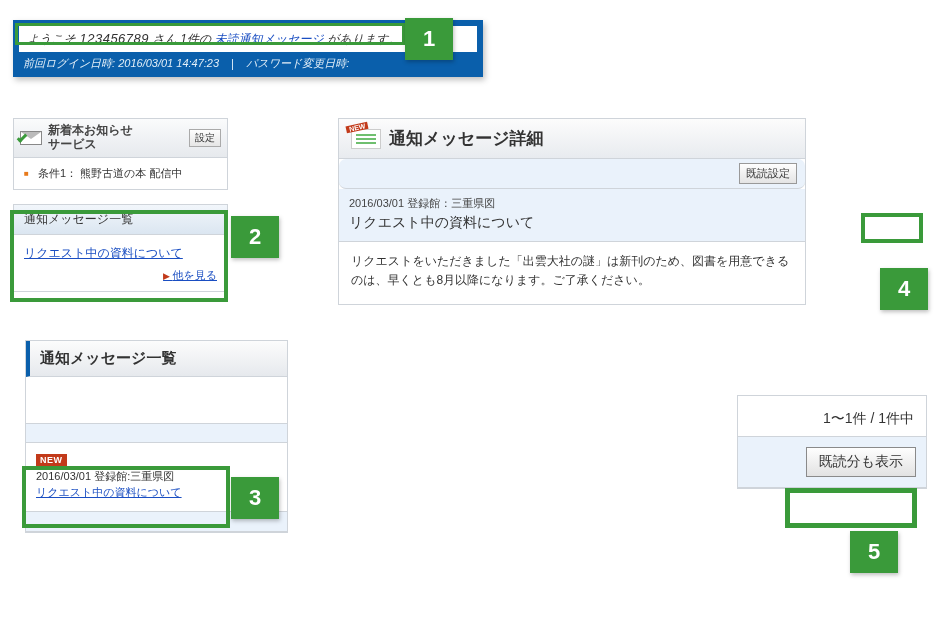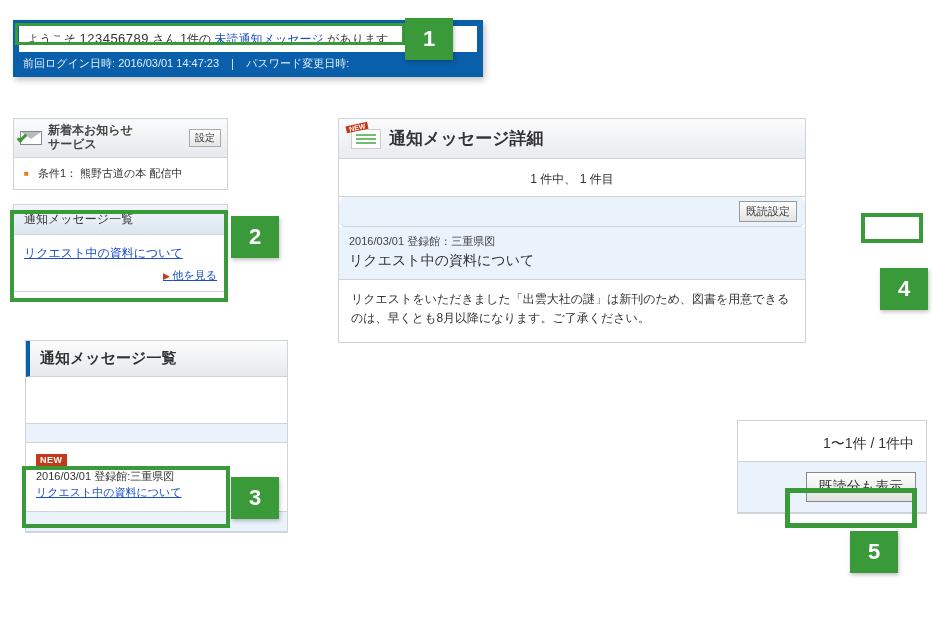--- a/index.html
+++ b/index.html
@@ -17,20 +17,21 @@
   a { color: #1a4ec2; text-decoration: underline; cursor: pointer; }
 
   
   .hdr-wrap {
     position: absolute;
     left: 13px; top: 20px;
     width: 470px;
     background: #0a5fab;
     padding: 0;
     box-shadow: 2px 3px 6px rgba(0,0,0,0.25);
+    font-style: italic;
   }
   .hdr-line1 {
     background: #fff;
     margin: 6px 6px 0 6px;
     padding: 4px 8px;
     font-size: 12px;
     color: #333;
     height: 26px;
     line-height: 18px;
     overflow: hidden;
@@ -260,21 +261,21 @@
     font-size:12px;
     line-height:1.6;
   }
   .btn4-highlight{
     position:absolute; border:4px solid #3a9a3a; pointer-events:none;
   }
 
   
   .pager{
     position:absolute;
-    left:737px; top:420px;
+    left:737px; top:395px;
     width:190px;
     border:1px solid #cfd4da;
     background:#fff;
   }
   .pager .pcount{
     text-align:right;
     font-size:14px;
     padding:14px 12px 8px 0;
     border-bottom:1px solid #cfd4da;
   }
@@ -360,21 +361,20 @@
   <div class="tail"></div>
 </div>
 <div class="item-highlight"></div>
 <div class="callout" style="left:231px; top:477px;">3</div>
 
 <div class="detail">
   <div class="dhead">
     <span class="new-ribbon"></span>
     <span class="dtitle">通知メッセージ詳細</span>
   </div>
-  <div class="dcount">1 件中、 1 件目</div>
   <div class="dbar">
     <button class="btn-gray">既読設定</button>
   </div>
   <div class="dsub">
     <div class="meta">
       <span>2016/03/01</span>
       <span>登録館：</span><span>三重県図</span>
     </div>
     <div class="subject">リクエスト中の資料について</div>
   </div>

